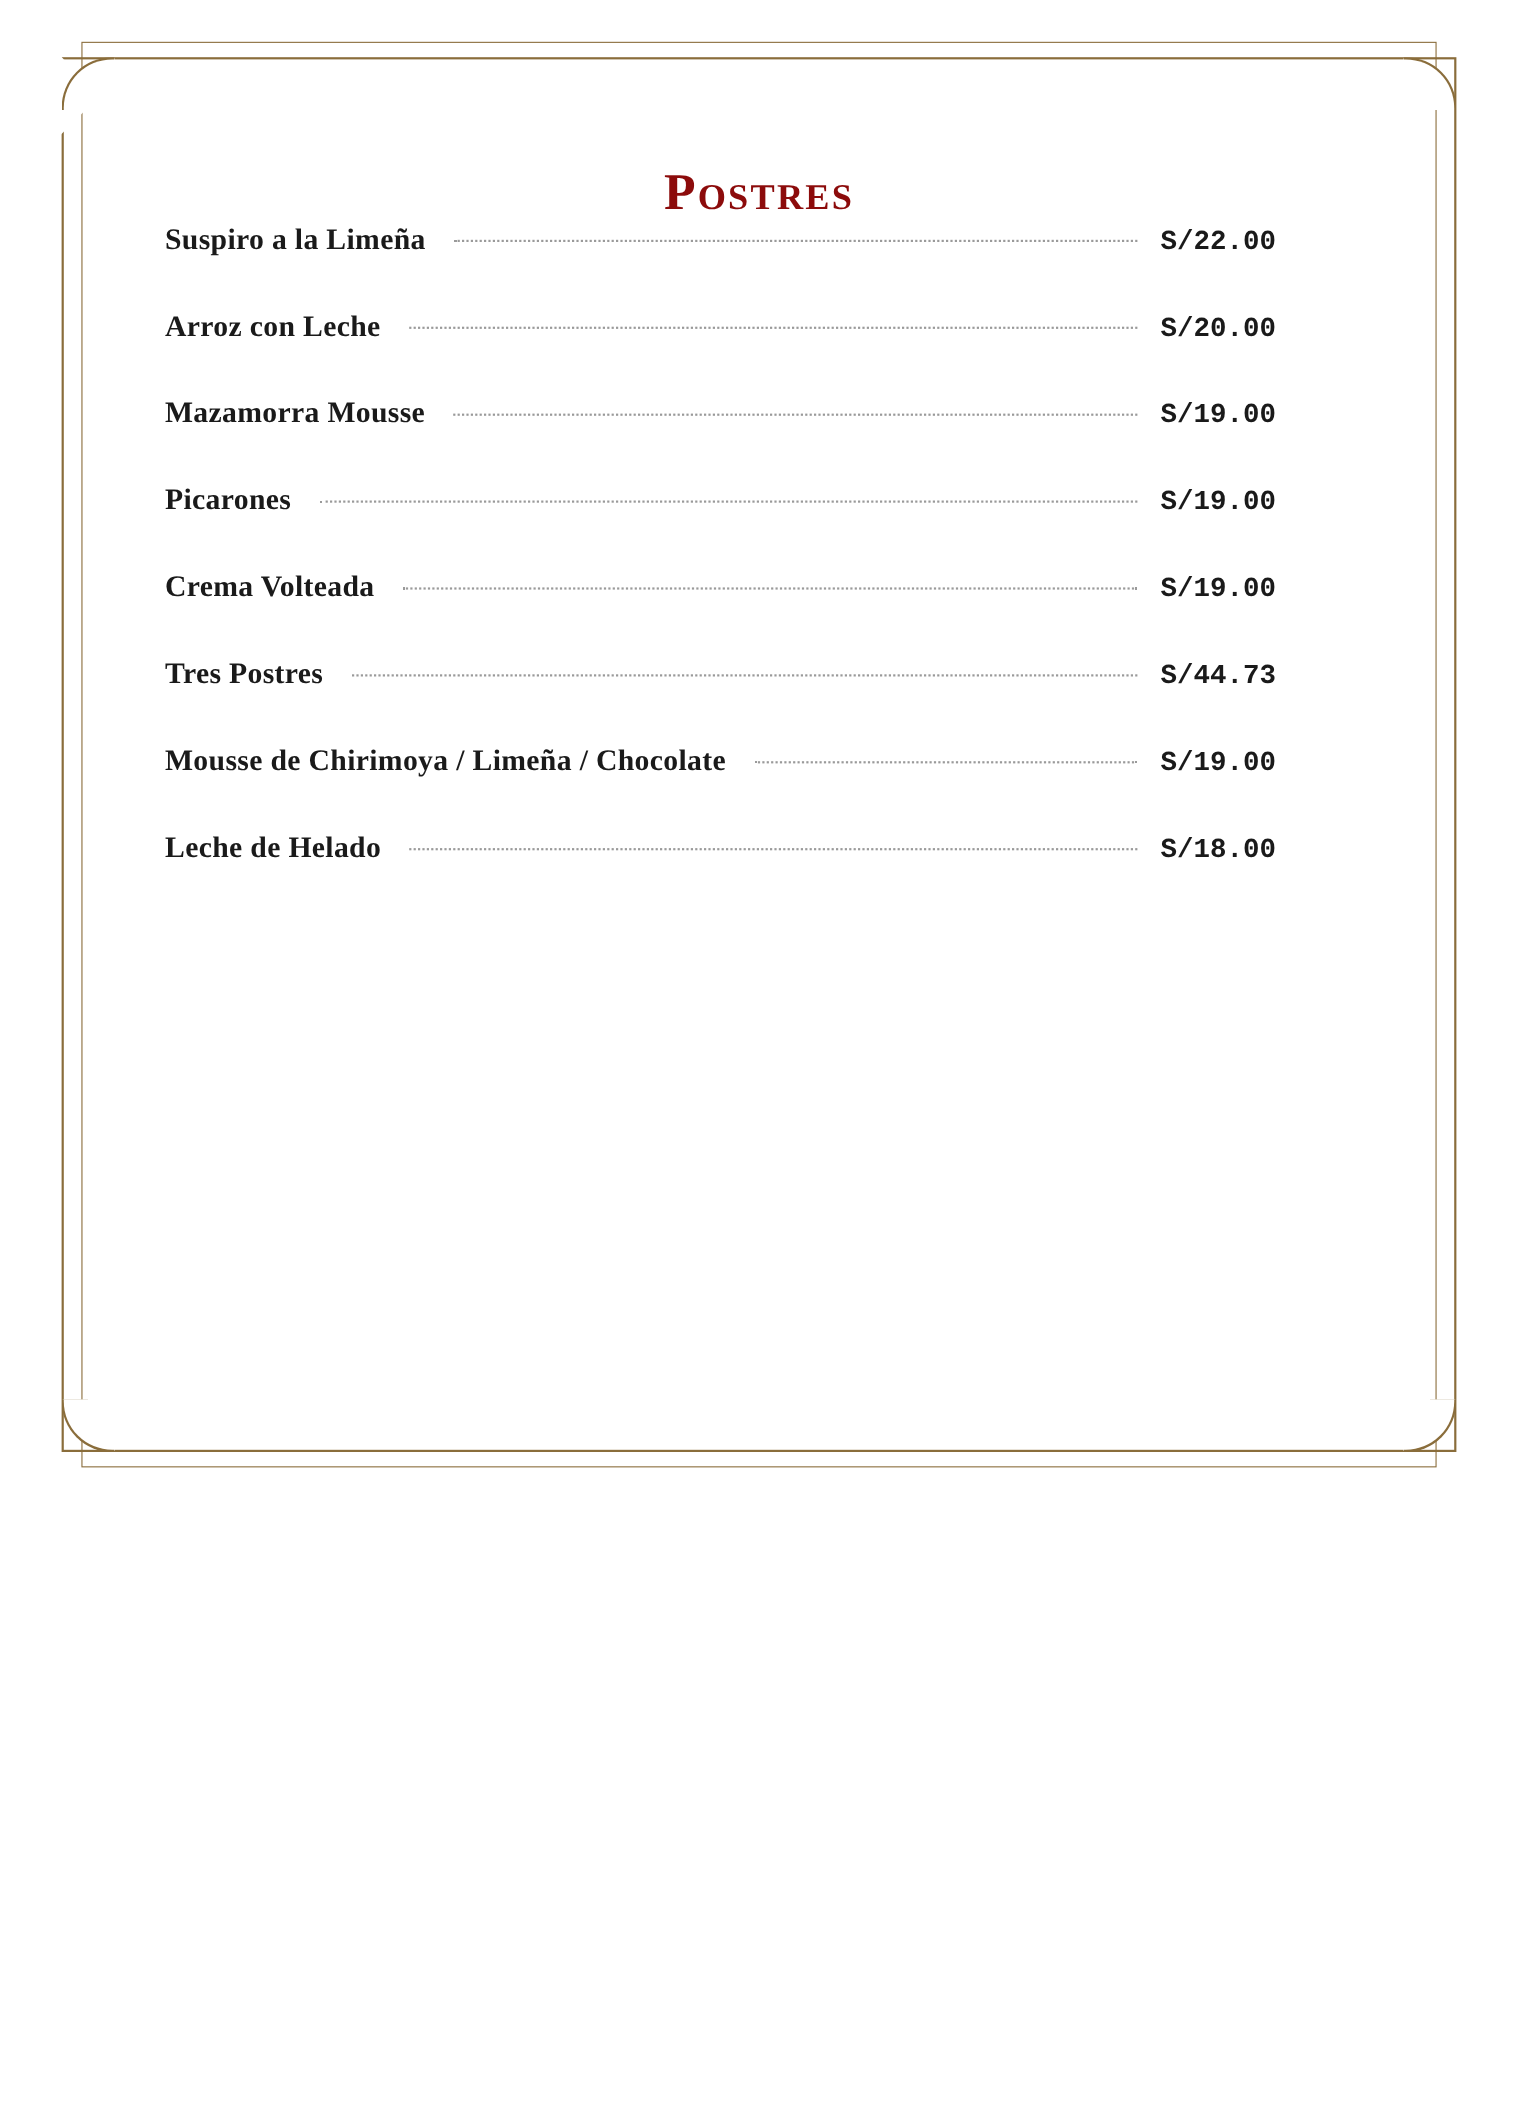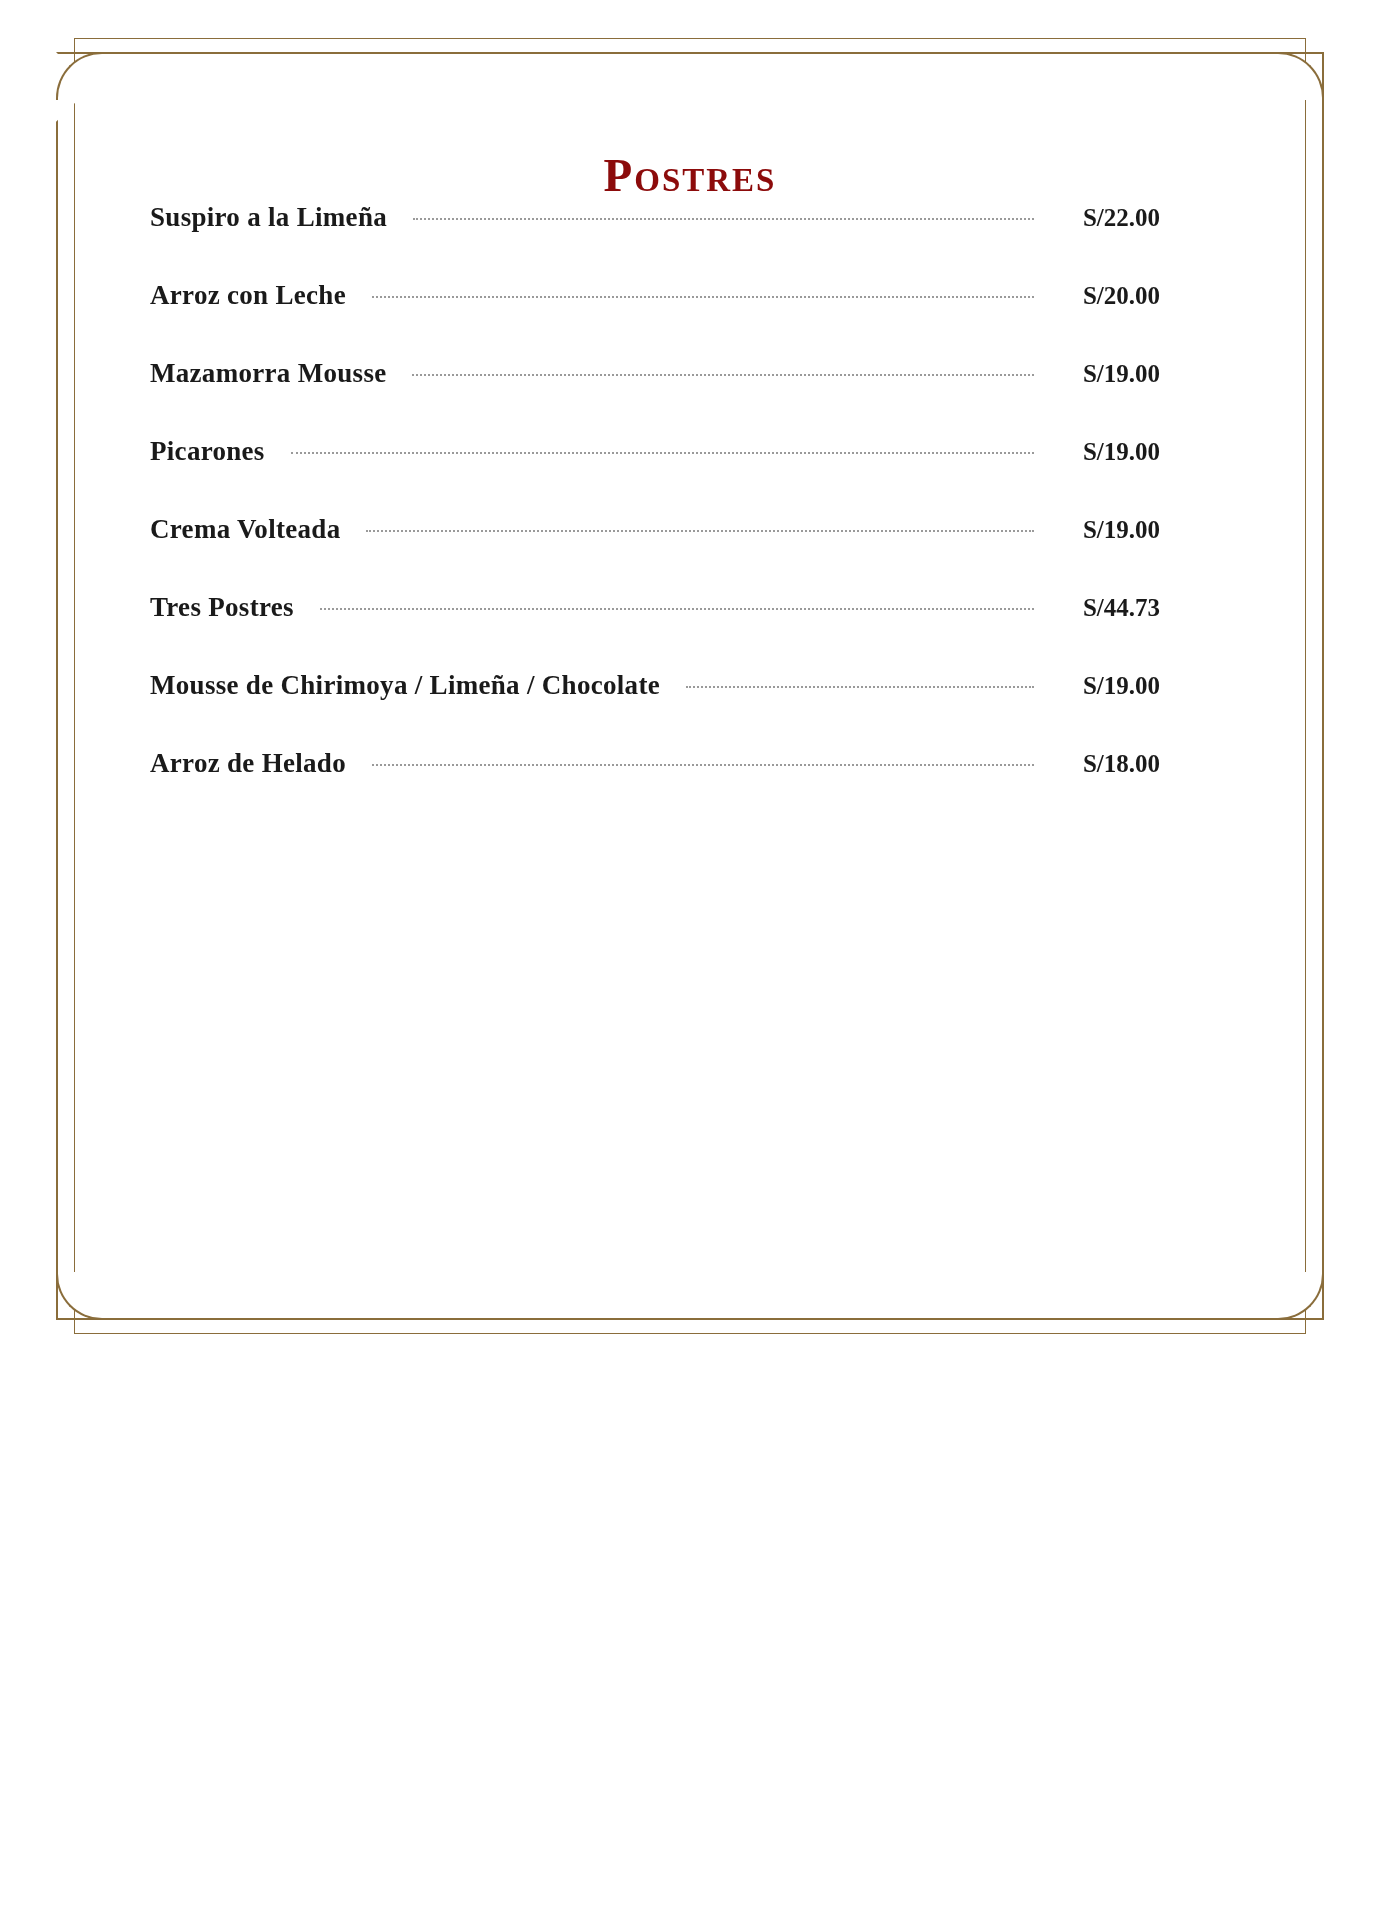--- a/index.html
+++ b/index.html
@@ -120,21 +120,21 @@
   .leader {
     flex: 1 1 auto;
     margin: 0 16px 0 26px;
     border-bottom: 2px dotted #9a9a9a;
     position: relative;
     top: -6px;
     min-width: 40px;
   }
 
   .item-price {
-    font-family: Liberation Serif, serif;
+    font-family: Liberation Mono, monospace;
     font-weight: bold;
     font-size: 25px;
     color: #1a1a1a;
     white-space: nowrap;
     width: 110px;
     text-align: right;
   }
 </style>
 </head>
 <body>
@@ -193,20 +193,20 @@
         <span class="item-price">S/44.73</span>
       </div>
 
       <div class="menu-row">
         <span class="item-name">Mousse de Chirimoya / Limeña / Chocolate</span>
         <span class="leader"></span>
         <span class="item-price">S/19.00</span>
       </div>
 
       <div class="menu-row">
-        <span class="item-name">Arroz de Helado</span>
+        <span class="item-name">Leche de Helado</span>
         <span class="leader"></span>
         <span class="item-price">S/18.00</span>
       </div>
 
     </div>
   </div>
 </div>
 
 </body></html>

